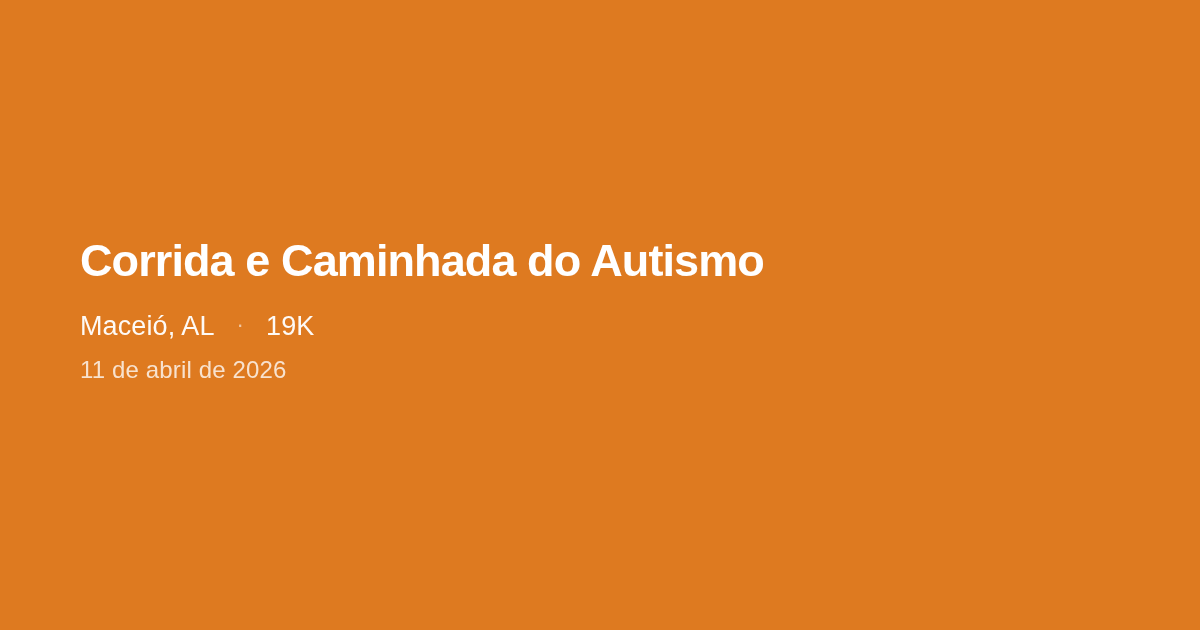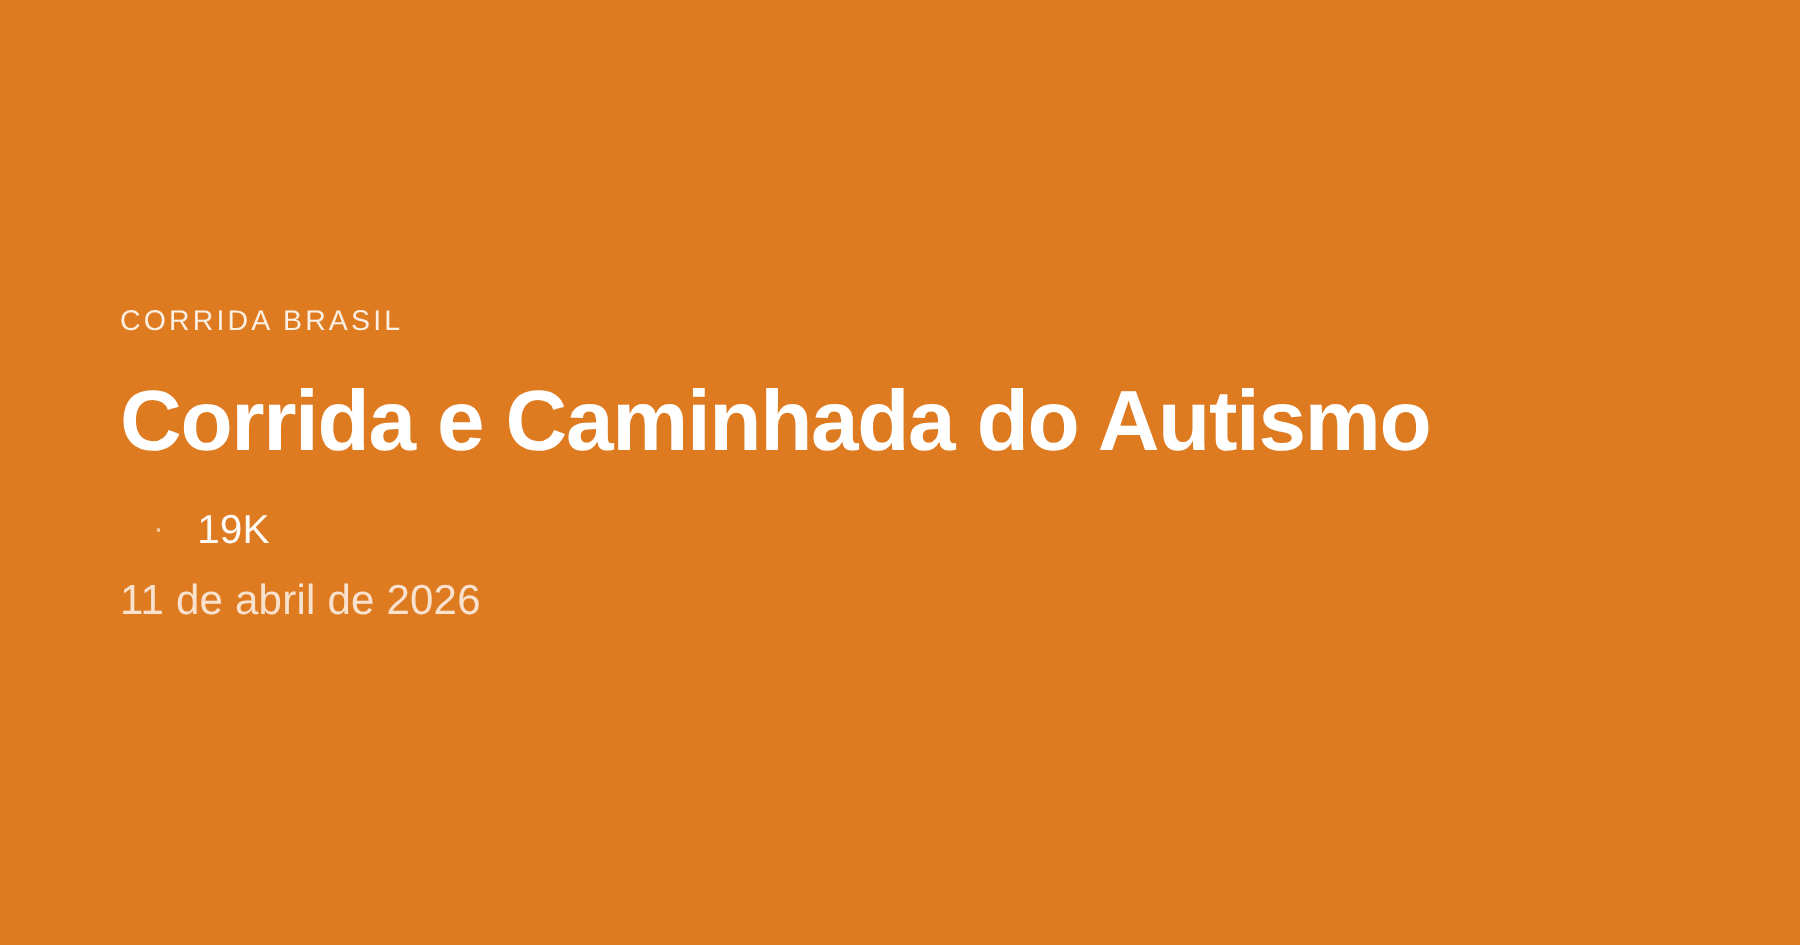--- a/index.html
+++ b/index.html
@@ -45,21 +45,21 @@
     letter-spacing: 2.1px;
     text-transform: uppercase;
     color: rgba(255, 255, 255, 0.88);
     margin: 0 0 27px 0;
     white-space: nowrap;
   }
 
   
   .event-title {
     display: block;
-    font-size: 57px;
+    font-size: 45px;
     font-weight: 700;
     line-height: 1.06;
     letter-spacing: -0.9px;
     color: #ffffff;
     margin: 0 0 26px 0;
     white-space: nowrap;
   }
 
   
   .event-meta {
@@ -87,41 +87,41 @@
     top: -2px;
   }
 
   .meta-distance {
     display: inline-block;
   }
 
   
   .event-date {
     display: block;
-    font-size: 28px;
+    font-size: 24px;
     font-weight: 400;
     line-height: 1.2;
     letter-spacing: 0.15px;
     color: rgba(255, 255, 255, 0.78);
     margin: 0;
     white-space: nowrap;
   }
 </style>
 </head>
 <body>
 
 <div class="og-card">
 
   <div class="content-block">
 
-    <span class="eyebrow">CORRIDA BRASIL</span>
 
     <h1 class="event-title">Corrida e Caminhada do Autismo</h1>
 
     <div class="event-meta">
+      <span class="meta-location">Maceió, AL</span>
       <span class="meta-separator">·</span>
       <span class="meta-distance">19K</span>
     </div>
 
     <span class="event-date">11 de abril de 2026</span>
 
   </div>
 
 </div>
 

